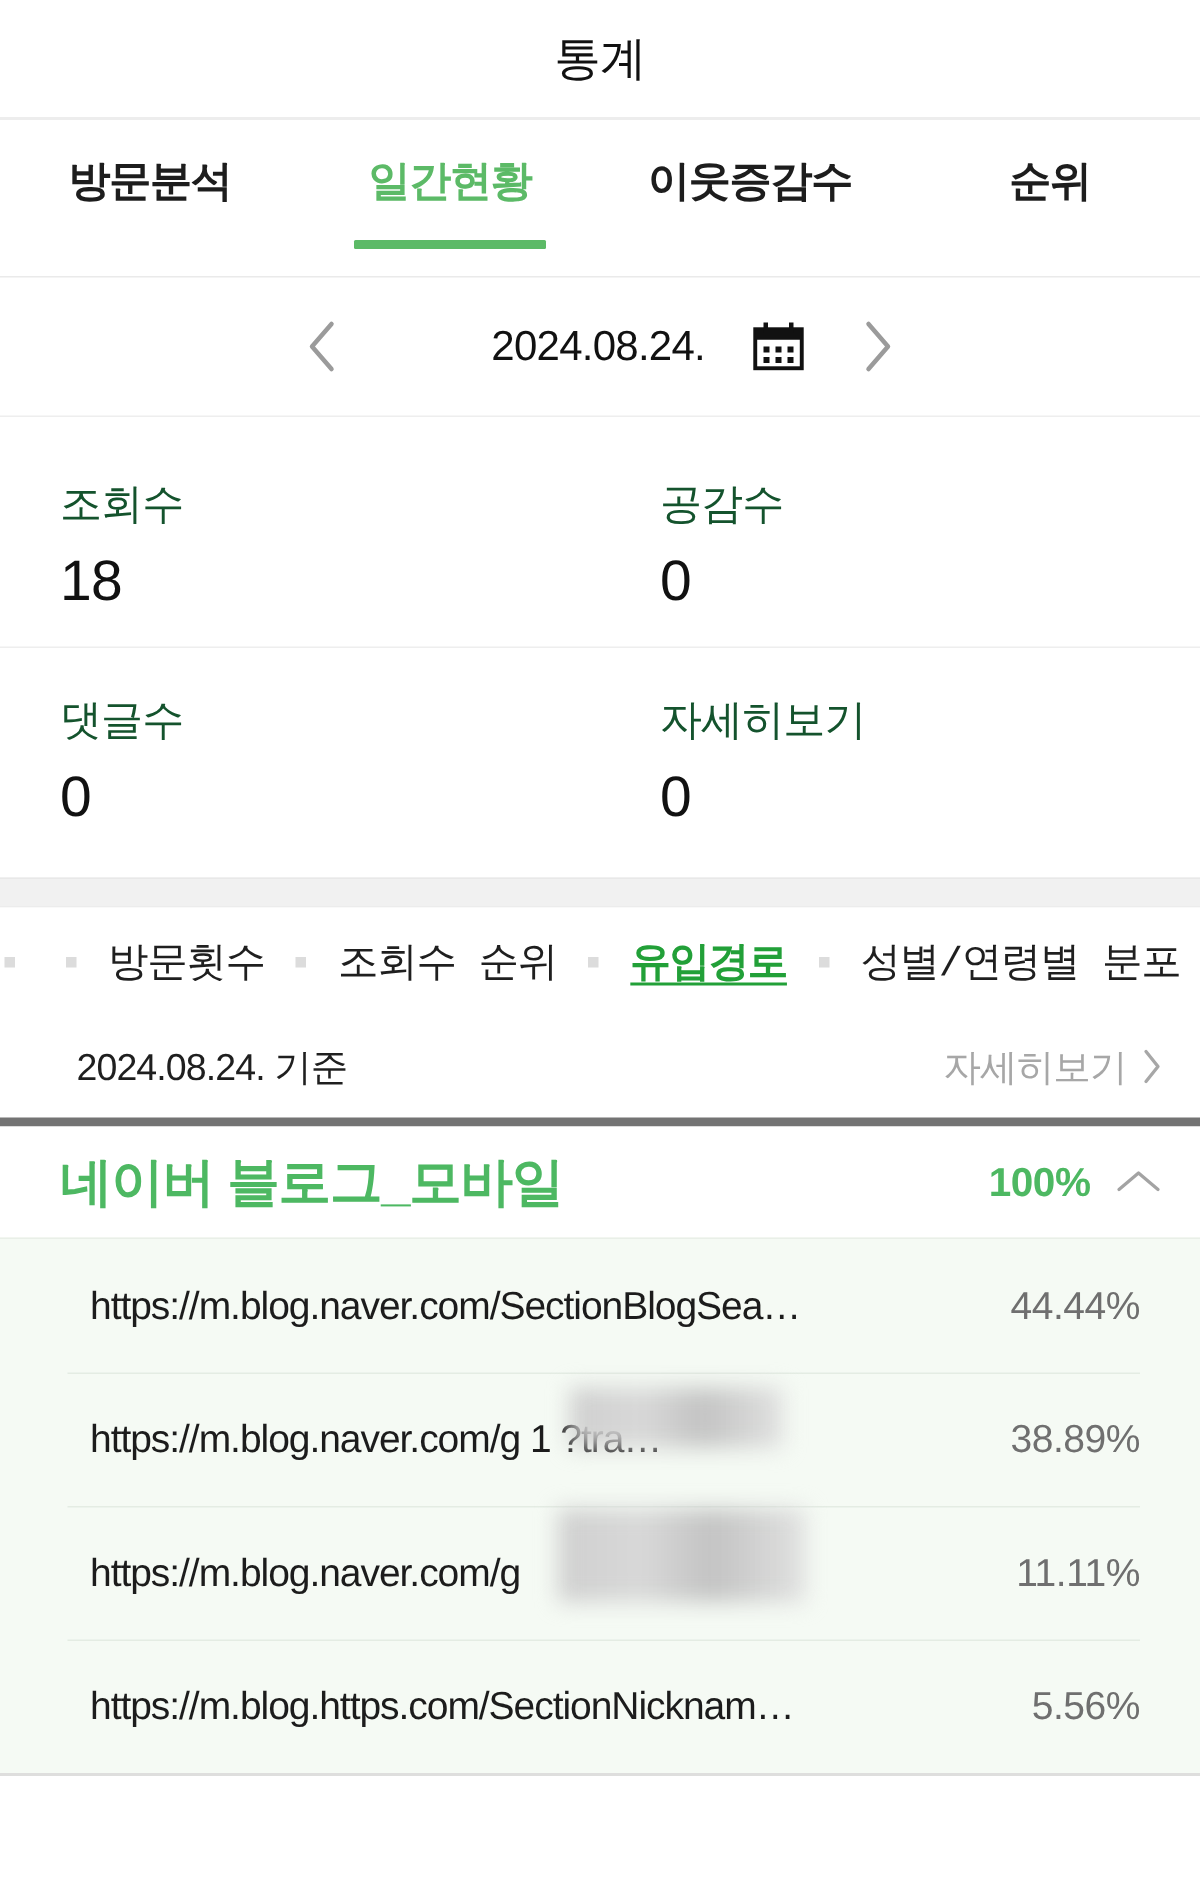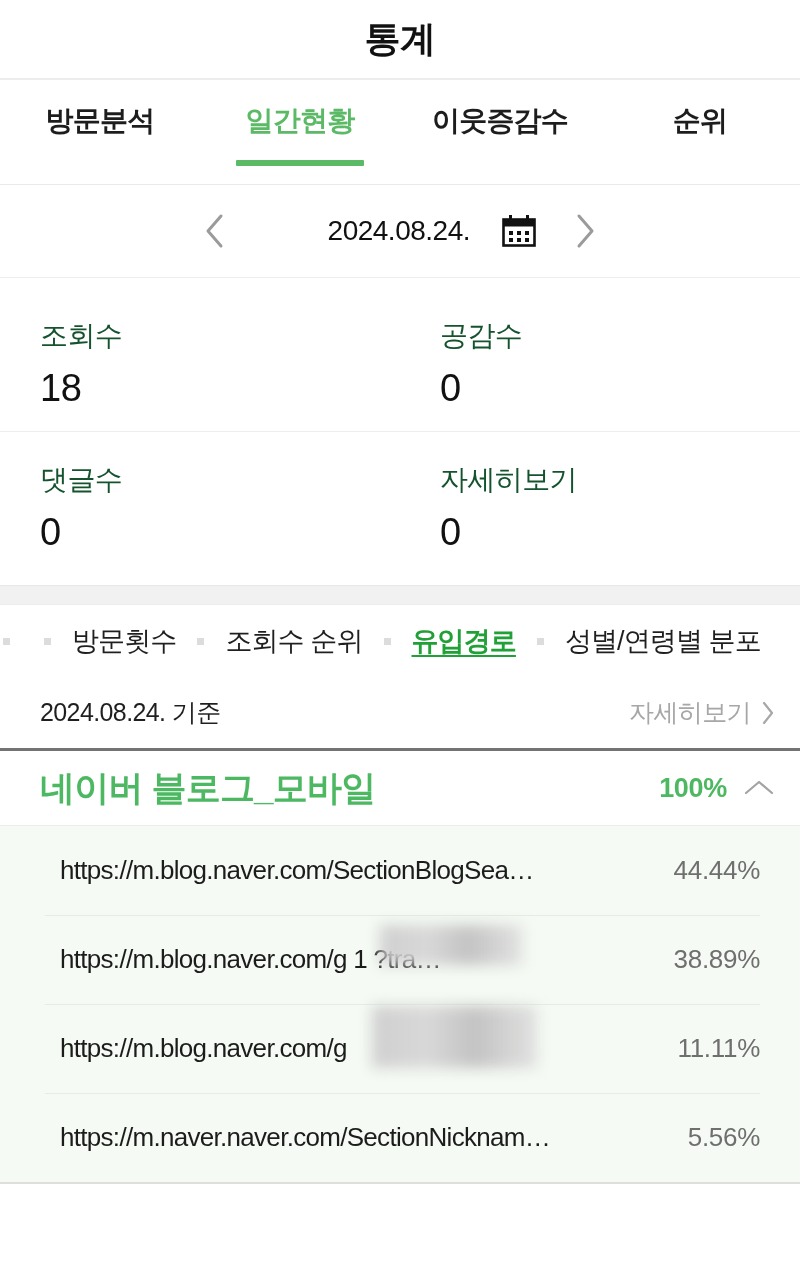--- a/index.html
+++ b/index.html
@@ -28,22 +28,22 @@
   .app-header {
     position: relative;
     height: 78px;
     background: #ffffff;
     border-bottom: 2px solid #ededed;
     display: flex;
     align-items: center;
     justify-content: center;
   }
   .app-title {
-    font-size: 36px;
-    font-weight: 700;
+    font-size: 31px;
+    font-weight: 400;
     letter-spacing: -0.5px;
     color: #111111;
   }
   .brand-chip {
     position: absolute;
     right: 20px;
     top: 13px;
     height: 50px;
     box-sizing: border-box;
     border: 1px solid #e3e3e3;
@@ -200,20 +200,21 @@
     margin-left: -14px;
   }
   .subnav-item {
     font-size: 27px;
     font-weight: 500;
     letter-spacing: -0.9px;
     color: #1f1f1f;
     white-space: nowrap;
     padding: 0 4px;
     cursor: pointer;
+    font-family: Liberation Mono, monospace;
   }
   .subnav-item.is-active {
     color: #22a038;
     font-weight: 700;
     text-decoration: underline;
     text-underline-offset: 5px;
     text-decoration-thickness: 2px;
   }
   .subnav-dot {
     width: 7px;
@@ -222,23 +223,23 @@
     margin: 0 17px;
     flex: 0 0 7px;
   }
 
   
   .basis-row {
     background: #ffffff;
     display: flex;
     align-items: center;
     justify-content: space-between;
-    padding: 0 24px 0 40px;
+    padding: 0 24px 0 51px;
     height: 74px;
-    border-bottom: 3px solid #737373;
+    border-bottom: 6px solid #737373;
     box-sizing: border-box;
     gap: 16px;
   }
   .basis-text {
     font-size: 25px;
     color: #1f1f1f;
     letter-spacing: -0.6px;
   }
   .basis-more {
     display: flex;
@@ -456,21 +457,21 @@
       <div class="url-pct">38.89%</div>
     </div>
 
     <div class="url-row">
       <div class="url-text">https://m.blog.naver.com/g</div>
       <div class="redact r3"></div>
       <div class="url-pct">11.11%</div>
     </div>
 
     <div class="url-row">
-      <div class="url-text">https://m.naver.naver.com/SectionNicknam…</div>
+      <div class="url-text">https://m.blog.https.com/SectionNicknam…</div>
       <div class="url-pct">5.56%</div>
     </div>
 
   </div>
 
   <div class="bottom-fill"></div>
 
 </div>
 
 </body></html>

